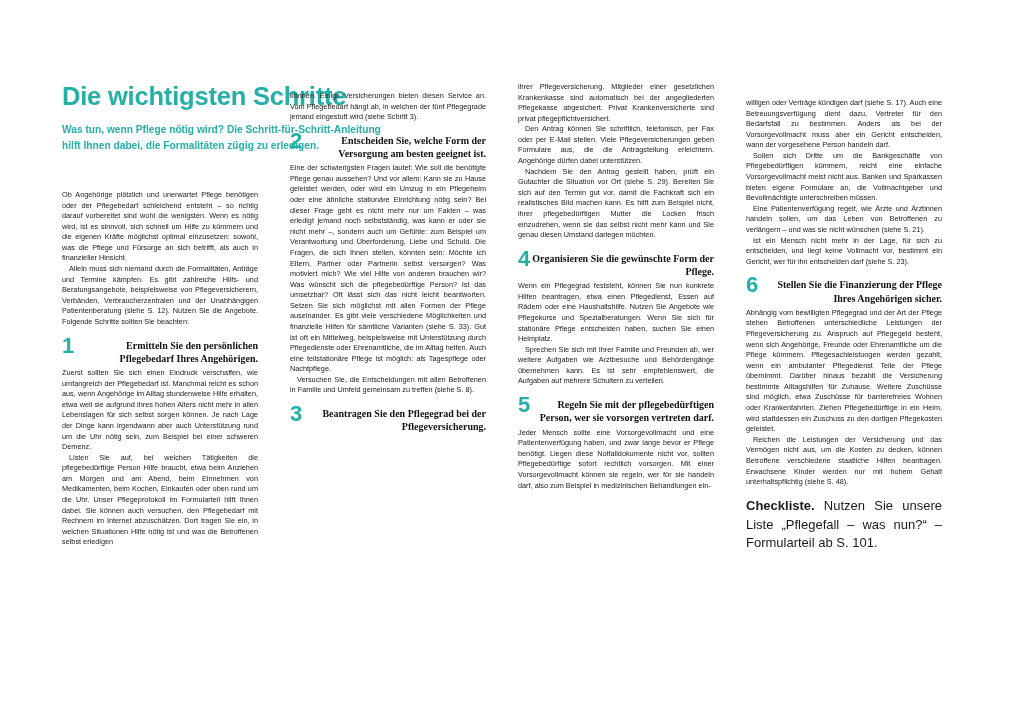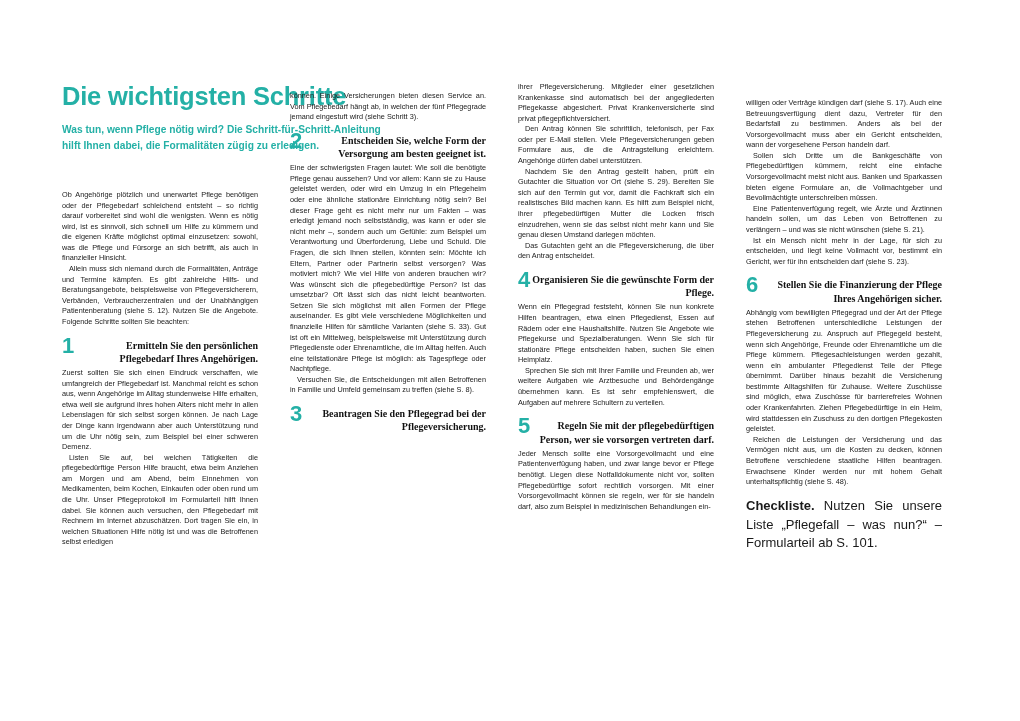--- a/index.html
+++ b/index.html
@@ -138,21 +138,20 @@
       <div class="step">
         <span class="num">3</span>
         <span class="heading">Beantragen Sie den Pflegegrad bei der Pflegeversicherung.</span>
       </div>
     </div>
 
     <div class="col col3">
       <p class="first">ihrer Pflegeversicherung. Mitglieder einer gesetzlichen Krankenkasse sind automatisch bei der angegliederten Pflegekasse abgesichert. Privat Krankenversicherte sind privat pflegepflichtversichert.</p>
       <p>Den Antrag können Sie schriftlich, telefonisch, per Fax oder per E-Mail stellen. Viele Pflegeversicherungen geben Formulare aus, die die Antragstellung erleichtern. Angehörige dürfen dabei unterstützen.</p>
       <p>Nachdem Sie den Antrag gestellt haben, prüft ein Gutachter die Situation vor Ort (siehe S. 29). Bereiten Sie sich auf den Termin gut vor, damit die Fachkraft sich ein realistisches Bild machen kann. Es hilft zum Beispiel nicht, ihrer pflegebedürftigen Mutter die Locken frisch einzudrehen, wenn sie das selbst nicht mehr kann und Sie genau diesen Umstand darlegen möchten.</p>
-      <p>Das Gutachten geht an die Pflegeversicherung, die über den Antrag entscheidet.</p>
       <div class="step">
         <span class="num">4</span>
         <span class="heading">Organisieren Sie die gewünschte Form der Pflege.</span>
       </div>
       <p class="first">Wenn ein Pflegegrad feststeht, können Sie nun konkrete Hilfen beantragen, etwa einen Pflegedienst, Essen auf Rädern oder eine Haushaltshilfe. Nutzen Sie Angebote wie Pflegekurse und Spezialberatungen. Wenn Sie sich für stationäre Pflege entscheiden haben, suchen Sie einen Heimplatz.</p>
       <p>Sprechen Sie sich mit Ihrer Familie und Freunden ab, wer weitere Aufgaben wie Arztbesuche und Behördengänge übernehmen kann. Es ist sehr empfehlenswert, die Aufgaben auf mehrere Schultern zu verteilen.</p>
       <div class="step">
         <span class="num">5</span>
         <span class="heading">Regeln Sie mit der pflegebedürftigen Person, wer sie vorsorgen vertreten darf.</span>
       </div>

